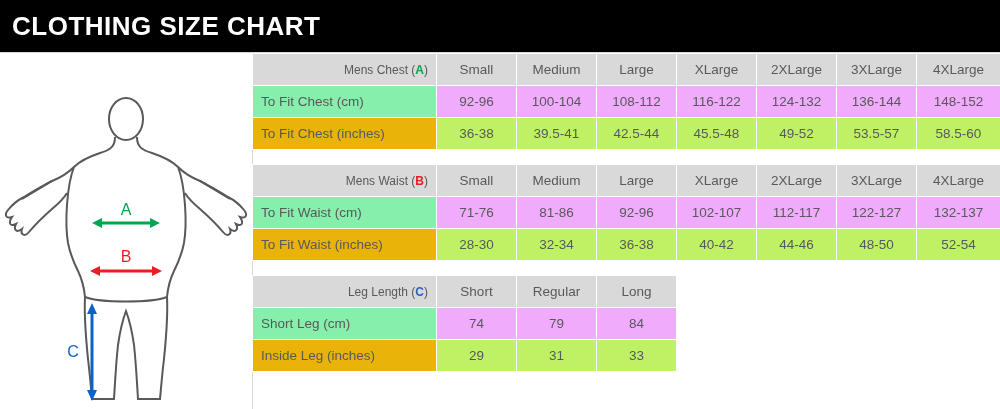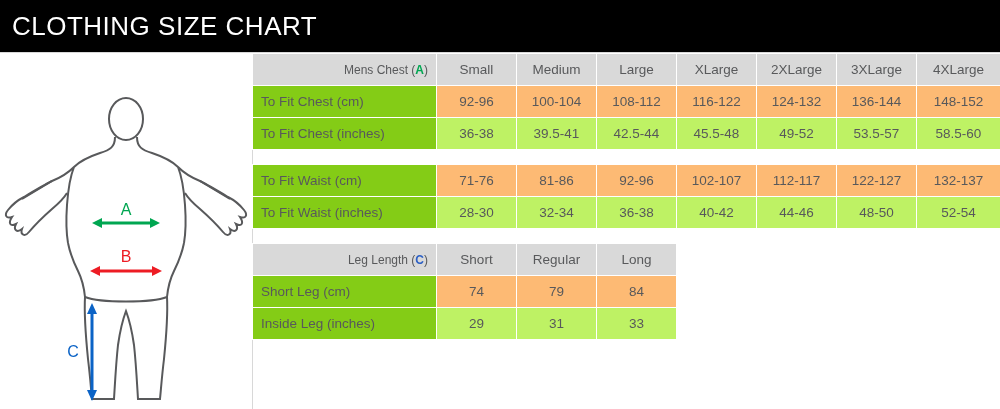--- a/index.html
+++ b/index.html
@@ -28,21 +28,21 @@
     height: 52px;
     background: #000000;
     display: flex;
     align-items: center;
   }
   .title-bar .title-text {
     color: #ffffff;
     font-size: 26px;
     letter-spacing: 0.5px;
     padding-left: 12px;
-    font-weight: normal;
+    font-weight: bold;
     font-family: "Liberation Sans", sans-serif;
   }
   
   .body-area {
     position: absolute;
     left: 0;
     top: 52px;
     width: 1000px;
     height: 357px;
     background: #ffffff;
@@ -89,29 +89,29 @@
     color: #58595b;
     font-size: 12px;
   }
   table.size-table .hdr-size {
     background: #d9d9d9;
     text-align: center;
     color: #58595b;
     font-size: 13.5px;
   }
   table.size-table .row-label {
-    background: #84cc16;
+    background: #86efac;
     text-align: left;
     color: #58595b;
   }
   table.size-table .row-label.alt {
-    background: #84cc16;
+    background: #eab308;
   }
   table.size-table .cell {
-    background: #fdba74;
+    background: #f0abfc;
     text-align: center;
     color: #58595b;
   }
   table.size-table .cell.alt {
     background: #bef264;
   }
   .gap {
     height: 14px;
   }
   .letter-a { color: #00a651; font-weight: bold; }
@@ -255,20 +255,30 @@
           <col style="width:184px">
           <col style="width:80px">
             <col style="width:80px">
             <col style="width:80px">
           <col style="width:80px">
             <col style="width:80px">
             <col style="width:80px">
             <col style="width:84px">
         </colgroup>
         <tbody>
+            <tr>
+          <th class="hdr-label"><span>Mens Waist (</span><span class="letter-b">B</span><span>)</span></th>
+          <th class="hdr-size">Small</th>
+          <th class="hdr-size">Medium</th>
+          <th class="hdr-size">Large</th>
+          <th class="hdr-size">XLarge</th>
+          <th class="hdr-size">2XLarge</th>
+          <th class="hdr-size">3XLarge</th>
+          <th class="hdr-size">4XLarge</th>
+        </tr>
         <tr>
           <td class="row-label">To Fit Waist (cm)</td>
           <td class="cell">71-76</td>
           <td class="cell">81-86</td>
           <td class="cell">92-96</td>
           <td class="cell">102-107</td>
           <td class="cell">112-117</td>
           <td class="cell">122-127</td>
           <td class="cell">132-137</td>
         </tr>

